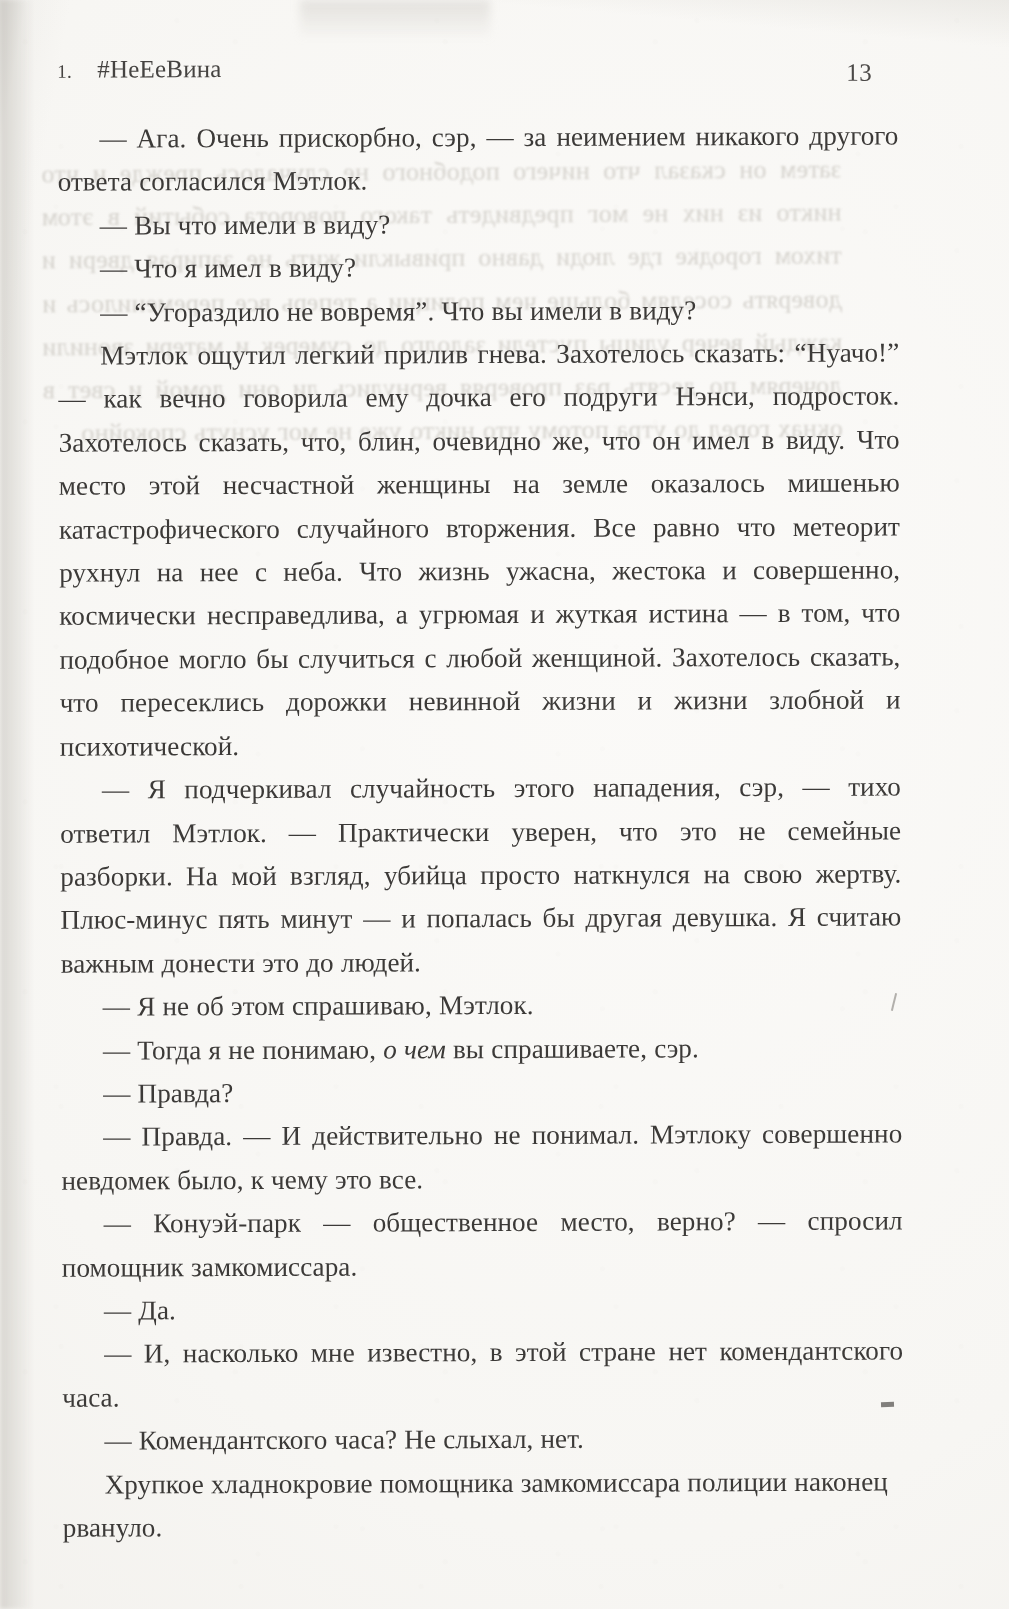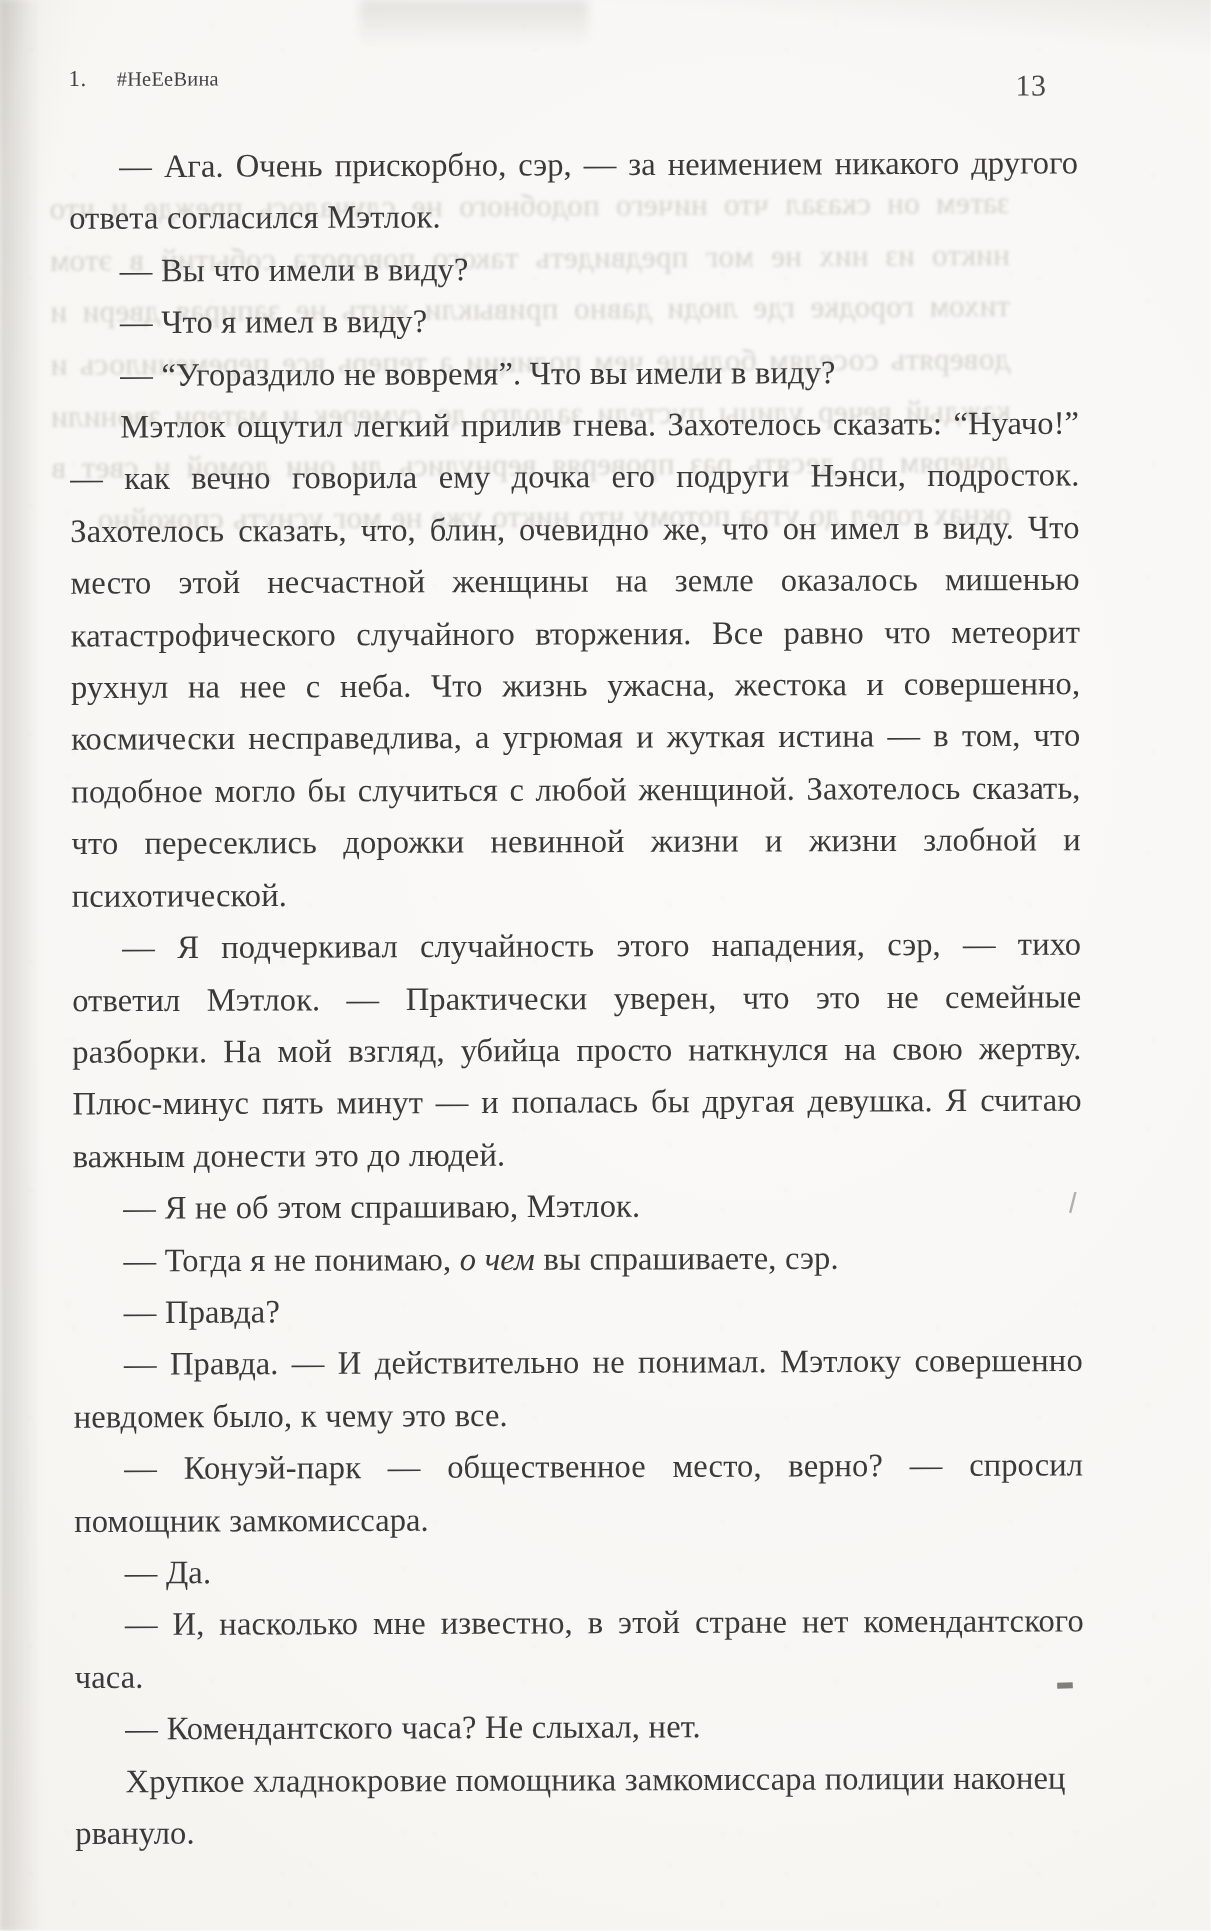--- a/index.html
+++ b/index.html
@@ -105,21 +105,21 @@
     display: flex;
     align-items: baseline;
     color: #454341;
   }
   .rh-chapter {
     font-size: 19px;
     letter-spacing: 0.4px;
     margin-right: 25px;
   }
   .rh-title {
-    font-size: 17px;
+    font-size: 25px;
     letter-spacing: 0.2px;
   }
   .page-number {
     position: absolute;
     left: 0;
     top: 60px;
     width: 875px;
     text-align: right;
     font-size: 25px;
     color: #4b4947;

